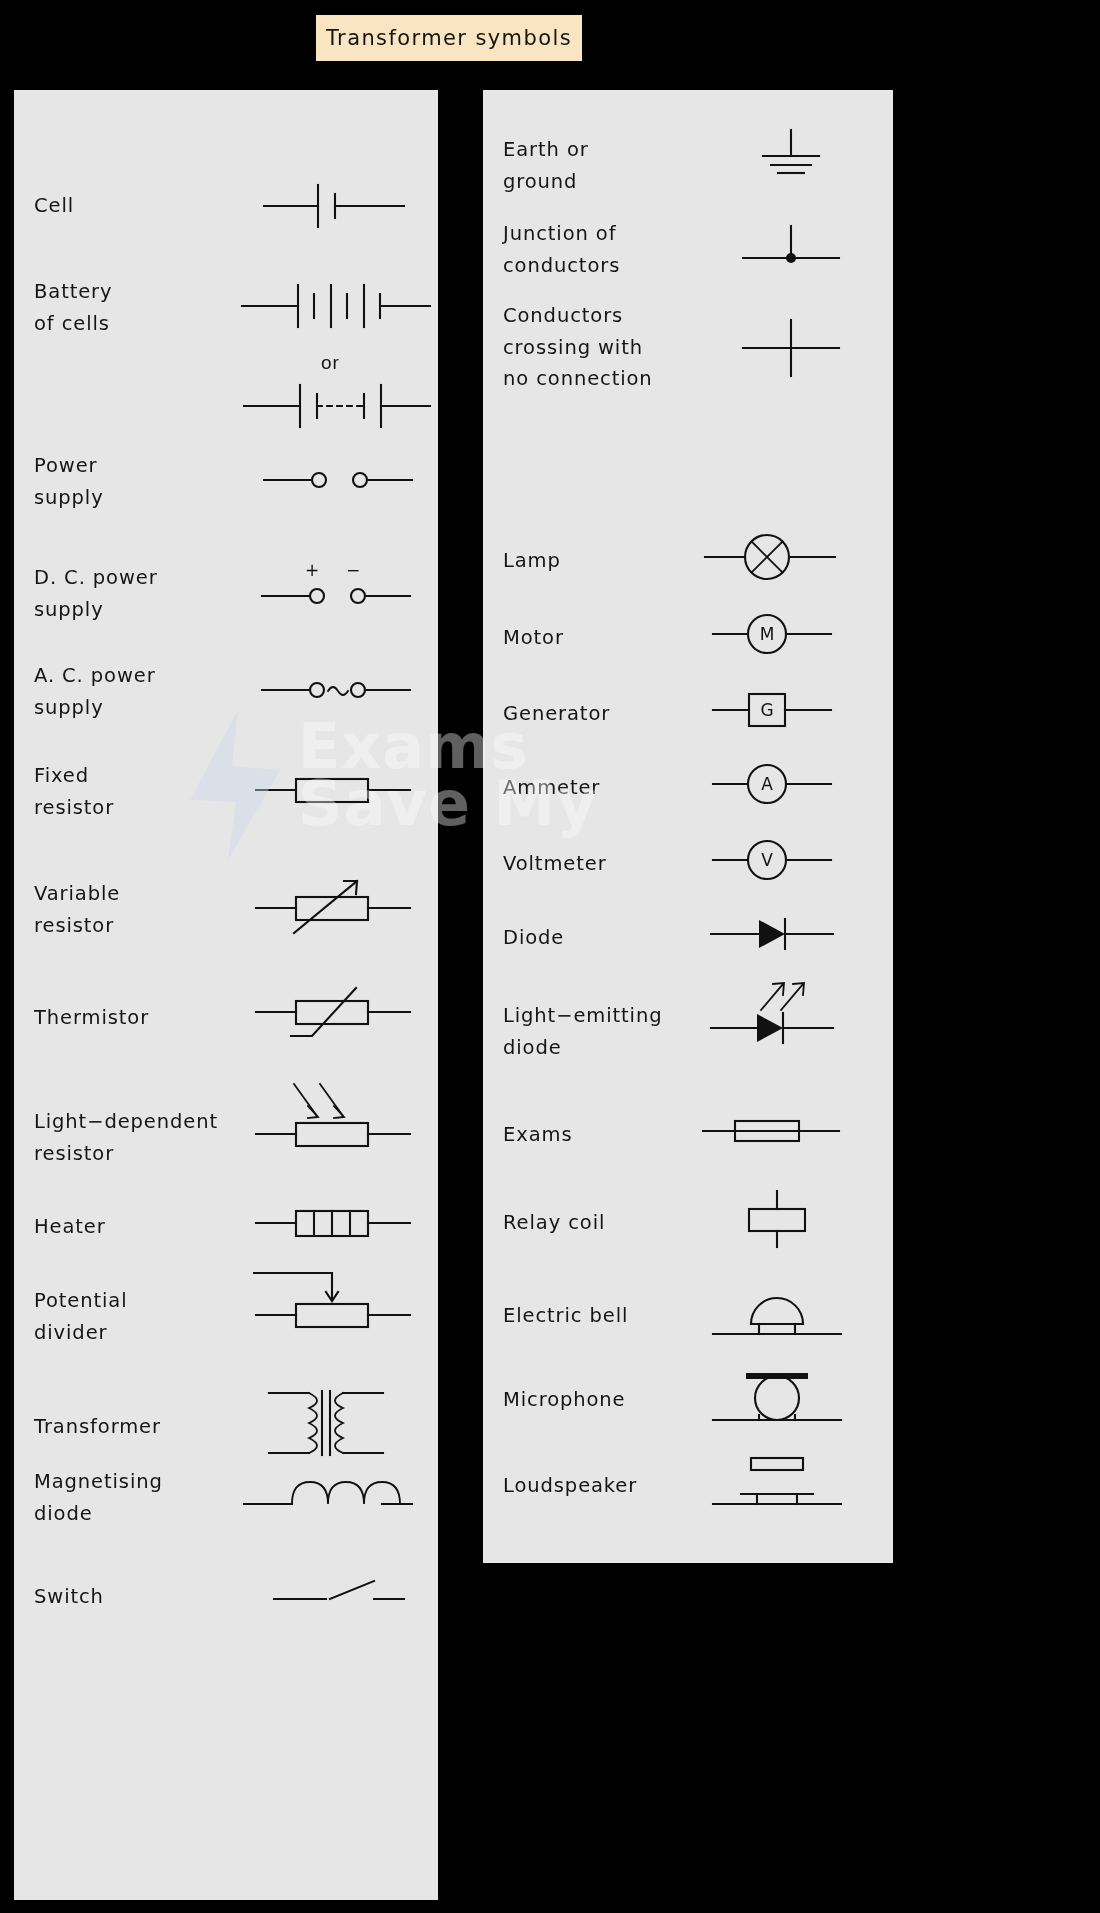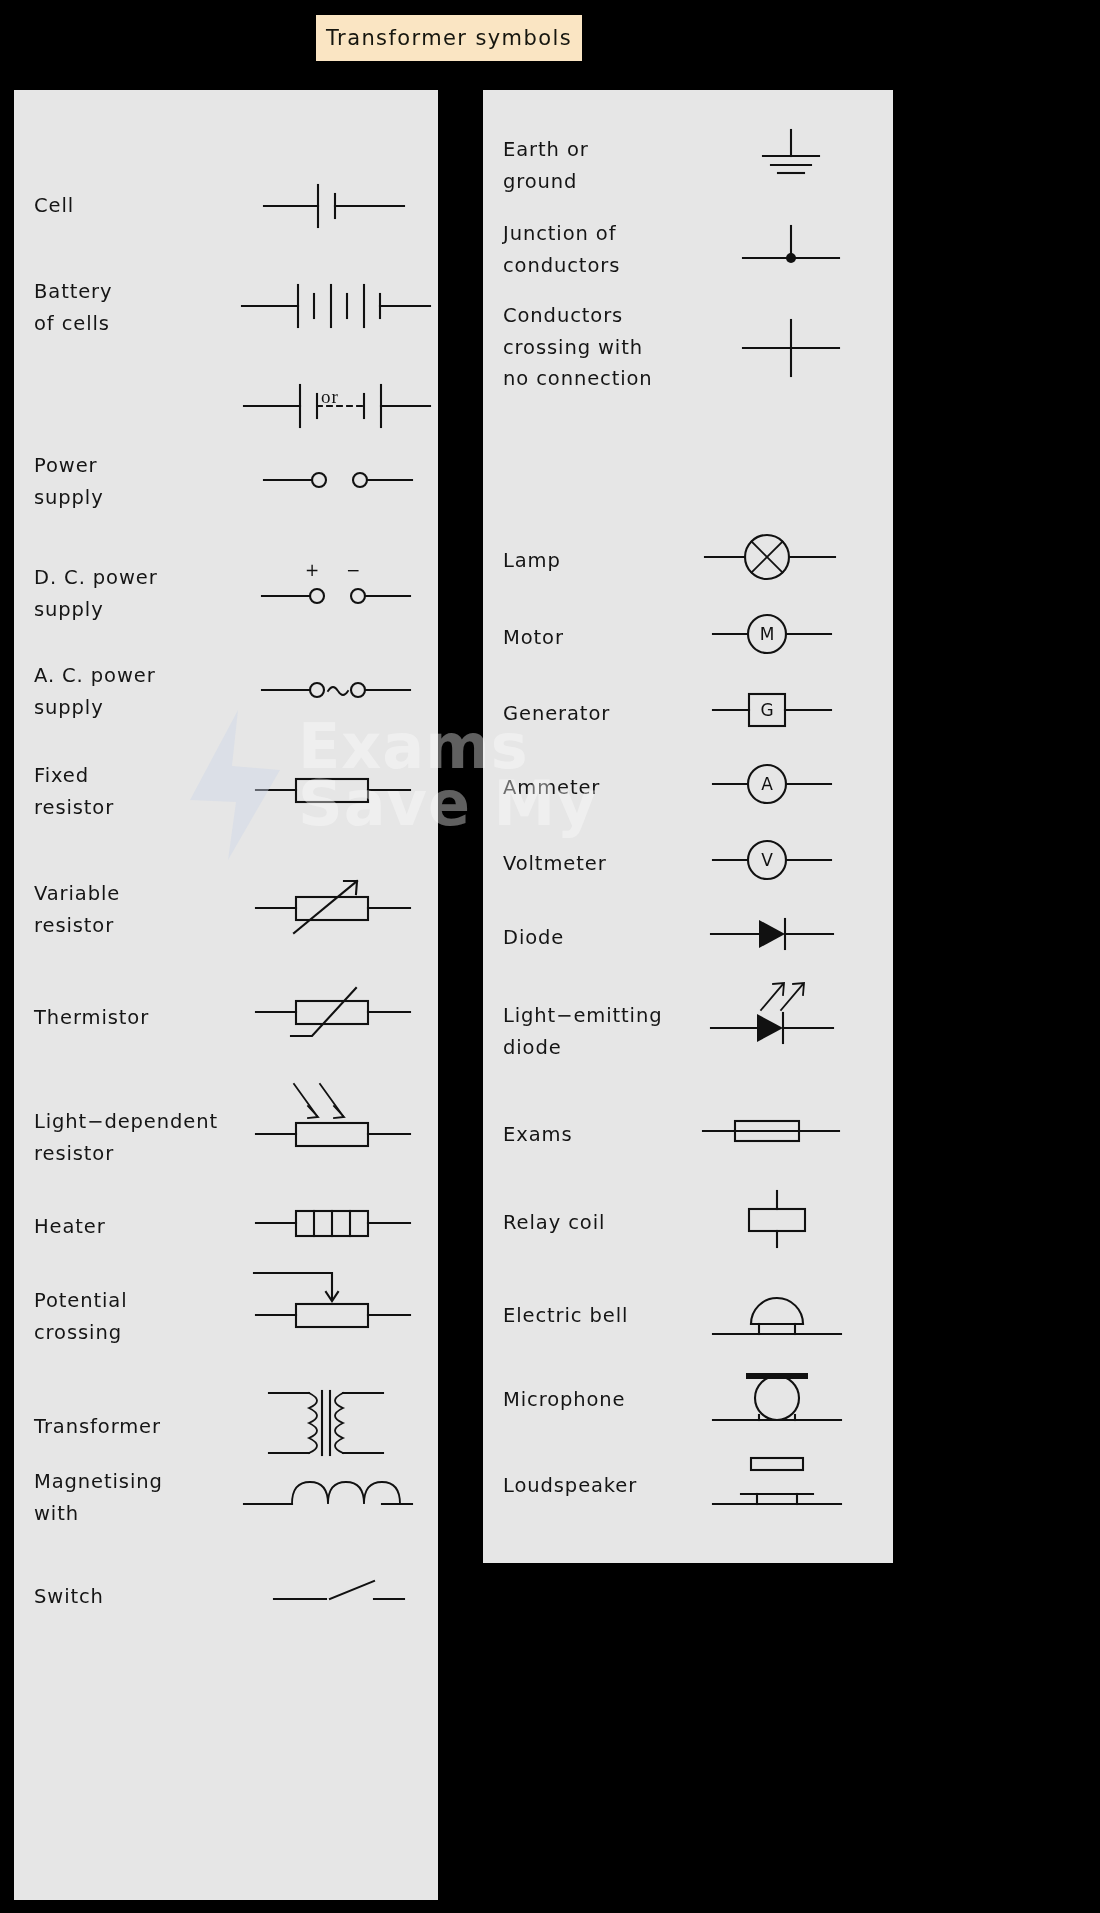--- a/index.html
+++ b/index.html
@@ -77,22 +77,21 @@
     fill: #111111; stroke: none;
     font-size: 17px;
     font-family: "DejaVu Sans", sans-serif;
   }
 
   .or-note {
     position: absolute;
     color: #151515;
     font-size: 19px;
     letter-spacing: 0.9px;
-    font-family: Liberation Serif, serif;
-    margin-top: 34px;
+    font-family: Liberation Sans, sans-serif;
   }
 
   
   #watermark {
     position: absolute;
     left: 180px; top: 700px;
     width: 470px; height: 190px;
     pointer-events: none;
     opacity: 0.5;
   }
@@ -271,21 +270,21 @@
         <line x1="80" y1="8" x2="80" y2="33"></line>
         <line x1="98" y1="8" x2="98" y2="33"></line>
         <line x1="116" y1="8" x2="116" y2="33"></line>
         <line x1="134" y1="20" x2="176" y2="20"></line>
       </svg>
     </div>
   </div>
 
   <div class="row" style="top:1225px">
     <div class="row-label" style="top:-30px">Potential
-crossing</div>
+divider</div>
     <div class="row-symbol" style="top:-56px">
       <svg class="sym" width="190" height="92" viewBox="0 0 190 92">
         <line x1="22" y1="56" x2="62" y2="56"></line>
         <rect x="62" y="45" width="72" height="23"></rect>
         <line x1="134" y1="56" x2="176" y2="56"></line>
         <polyline points="20,14 98,14 98,40"></polyline>
         <polyline points="92,33 98,42 104,33"></polyline>
       </svg>
     </div>
   </div>
@@ -301,21 +300,21 @@
         <line x1="96" y1="12" x2="96" y2="76"></line>
         <path class="thin" d="M 109 14 q -16 8 0 15 q -16 8 0 15 q -16 8 0 15 q -16 8 0 15"></path>
         <line x1="109" y1="14" x2="149" y2="14"></line>
         <line x1="109" y1="74" x2="149" y2="74"></line>
       </svg>
     </div>
   </div>
 
   <div class="row" style="top:1406px">
     <div class="row-label" style="top:-30px">Magnetising
-with</div>
+diode</div>
     <div class="row-symbol" style="top:-22px">
       <svg class="sym" width="190" height="44" viewBox="0 0 190 44">
         <line x1="10" y1="30" x2="58" y2="30"></line>
         <path class="thin" d="M 58 30 q 0 -22 18 -22 q 18 0 18 22 q 0 -22 18 -22 q 18 0 18 22 q 0 -22 18 -22 q 18 0 18 22"></path>
         <line x1="148" y1="30" x2="178" y2="30"></line>
       </svg>
     </div>
   </div>
 
   <div class="row" style="top:1503px">

